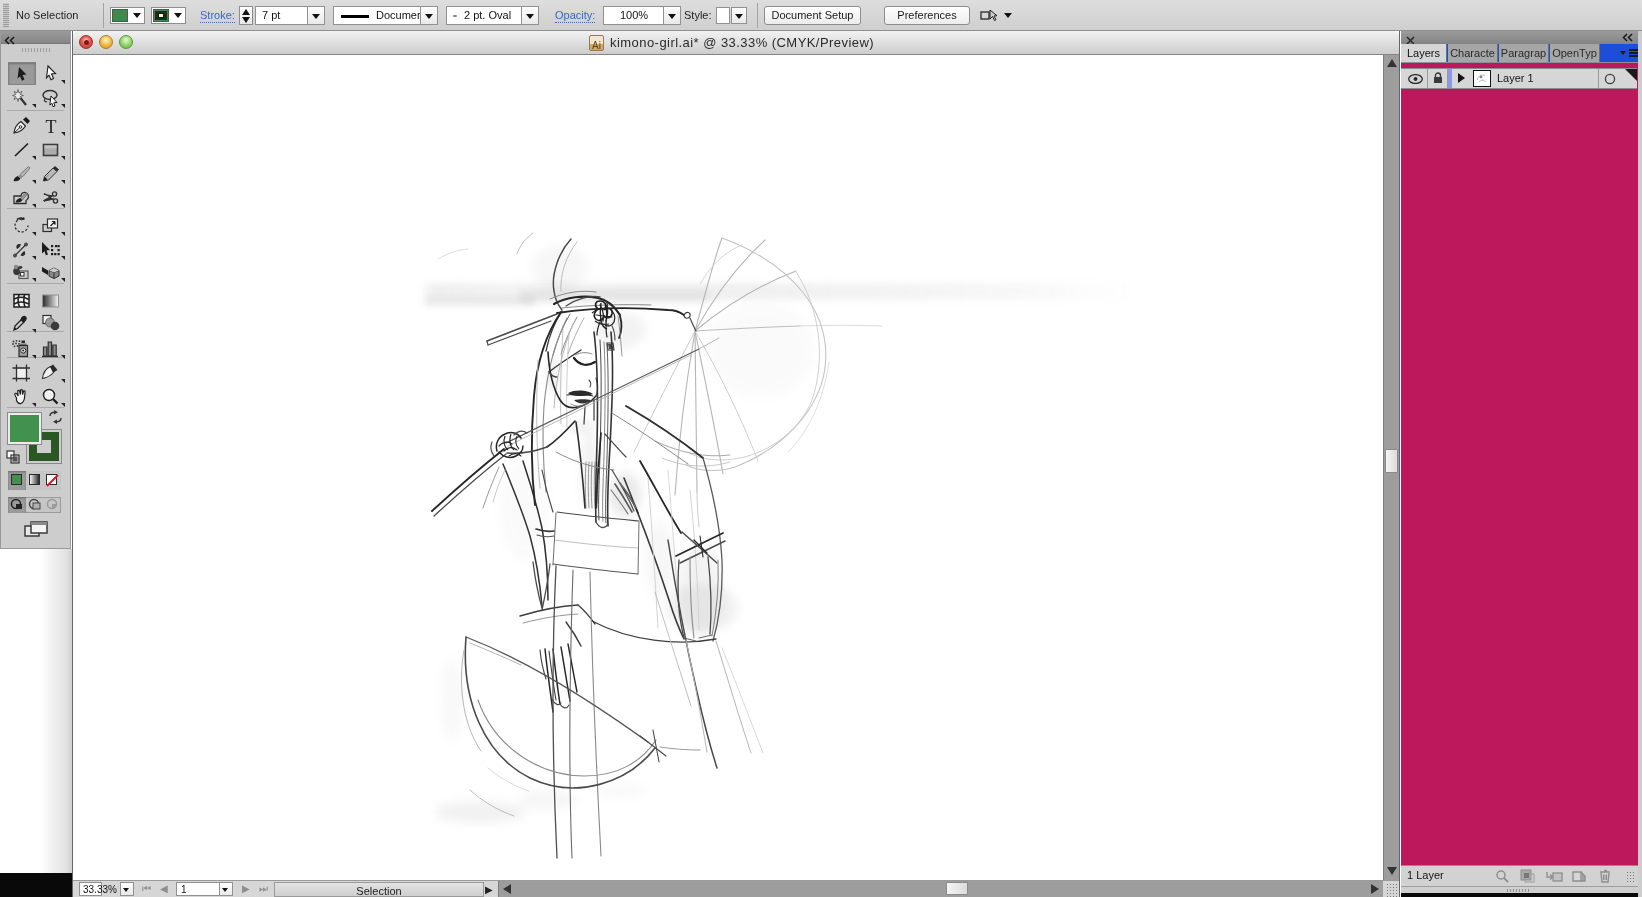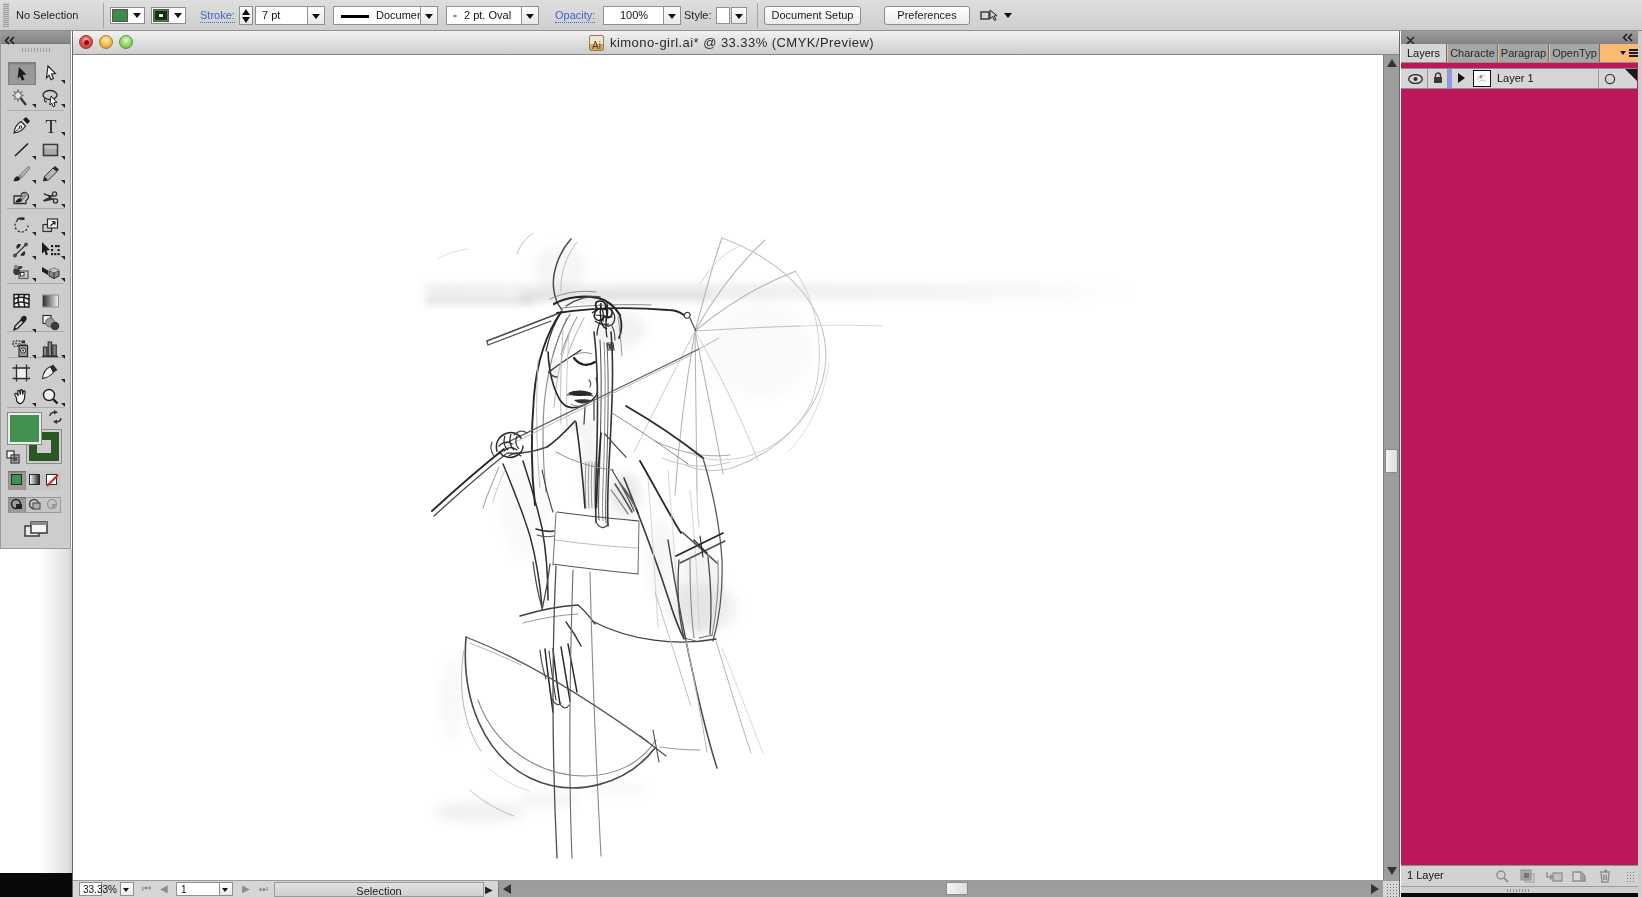--- a/index.html
+++ b/index.html
@@ -28,21 +28,21 @@
 .tl{width:14px;height:14px;border-radius:50%;top:4px}
 #dcanvas{left:0;top:24px;width:1310px;height:825px;background:#ffffff;overflow:hidden}
 #vsb{left:1310px;top:24px;width:16px;height:825px;background:#9d9d9d;border-left:1px solid #7e7e7e}
 #dbottom{left:0;top:849px;width:1326px;height:17px;background:#d6d6d6;border-top:1px solid #9a9a9a}
 .sb-thumb{background:linear-gradient(90deg,#f4f4f4,#dcdcdc);border:1px solid #8a8a8a;border-radius:1px}
 .bb-txt{font-size:11px;color:#1c1c1c;line-height:16px}
 .navtri{font-size:10px;color:#8d8d8d;line-height:16px}
 
 #lpanel{left:1401px;top:31px;width:237px;height:862px;background:#d2d2d2}
 #lphead{left:0;top:0;width:237px;height:13px;background:linear-gradient(#9b9b9b,#848484)}
-#ltabs{left:0;top:13px;width:237px;height:18px;background:#fdba74}
+#ltabs{left:0;top:13px;width:237px;height:18px;background:#1d4ed8}
 .tab{height:18px;font-size:11px;line-height:18px;text-align:center;border-right:1px solid #6f6f6f;overflow:hidden;white-space:nowrap}
 .tabon{background:#d6d6d6;color:#111}
 .taboff{background:#a6a6a6;color:#2a2a2a}
 #llist{left:0;top:31px;width:237px;height:803px;background:#be185d;border-top:1px solid #909090}
 #lrow{left:0;top:5px;width:236px;height:21px;background:#d6d6d6;border-top:1px solid #8c8c8c;border-bottom:1px solid #8c8c8c}
 #lbot{left:0;top:834px;width:237px;height:21px;background:#d2d2d2;border-top:1px solid #8e8e8e}
 #lstrip{left:0;top:855px;width:237px;height:7px;background:#cfcfcf;border-top:1px solid #9e9e9e}
 .lbl{font-size:11px;color:#141414}
 </style></head>
 <body>

